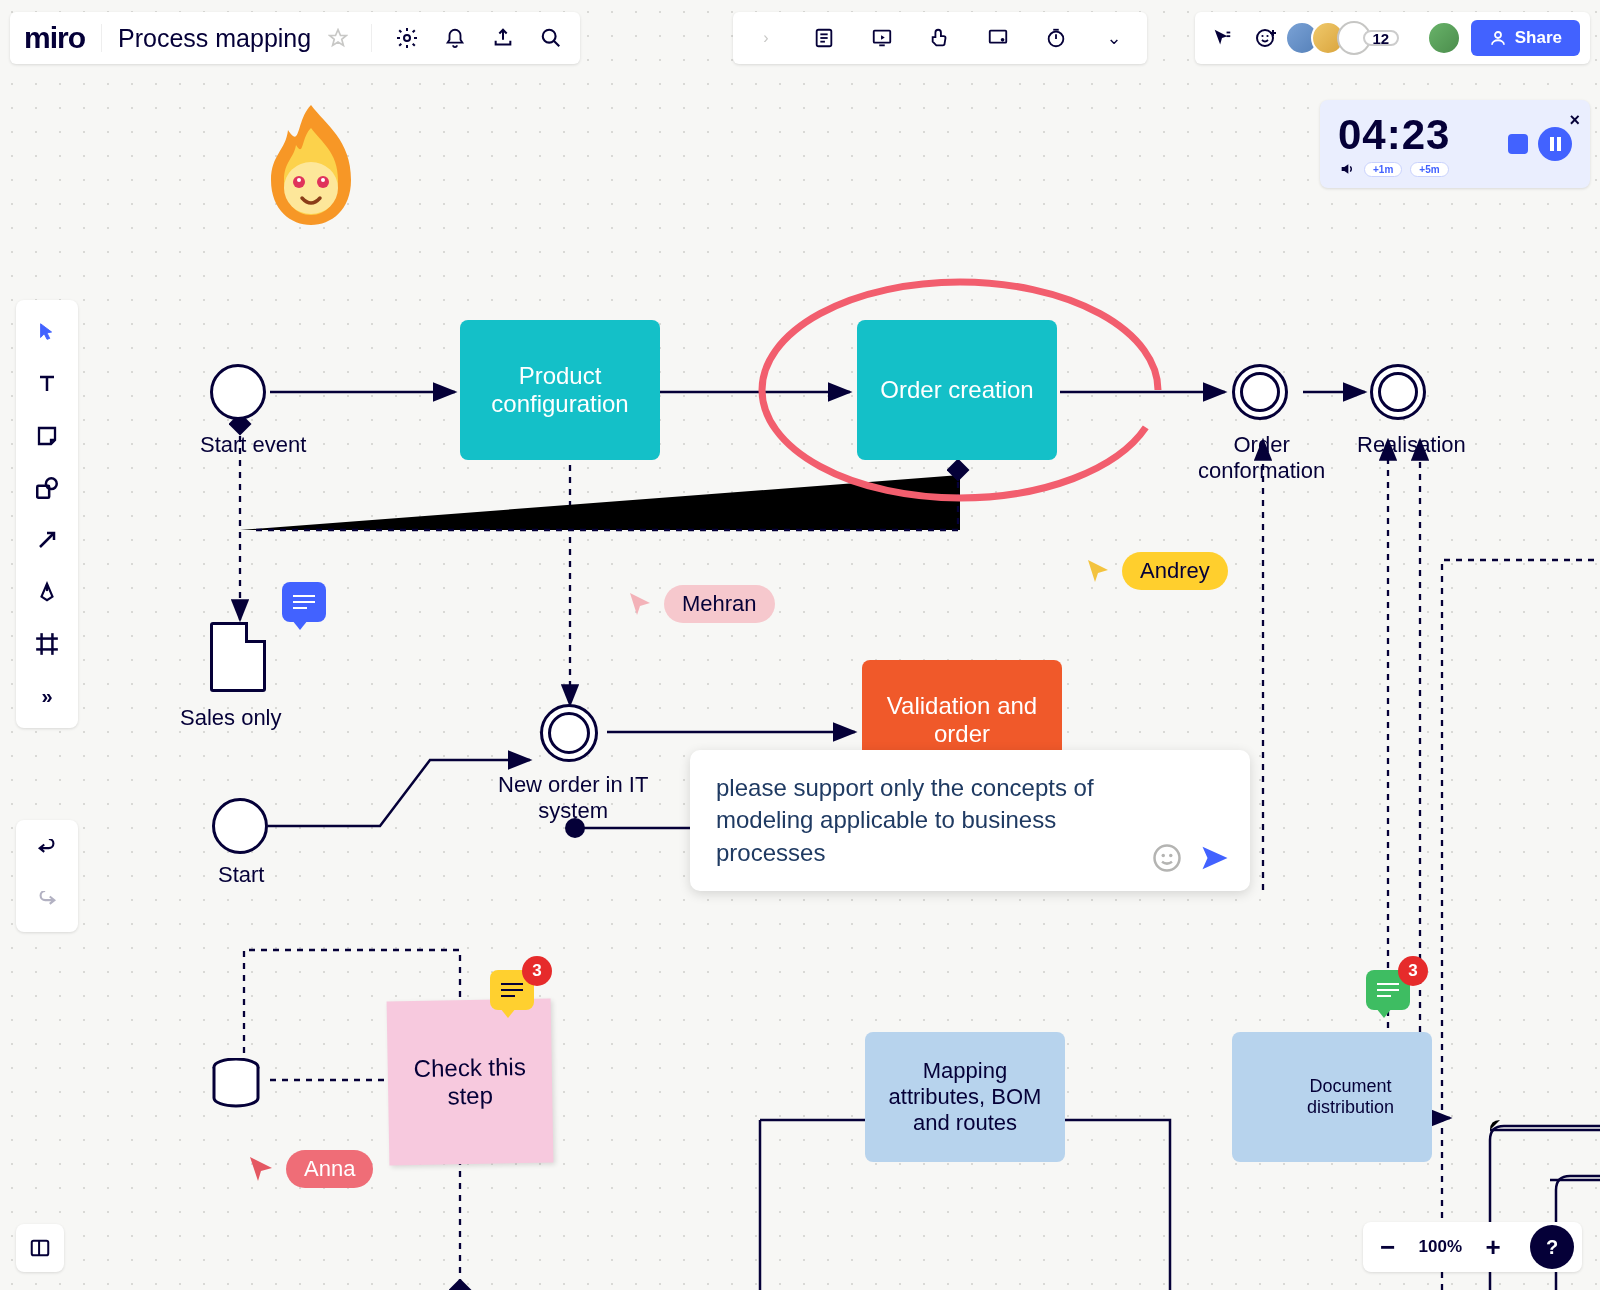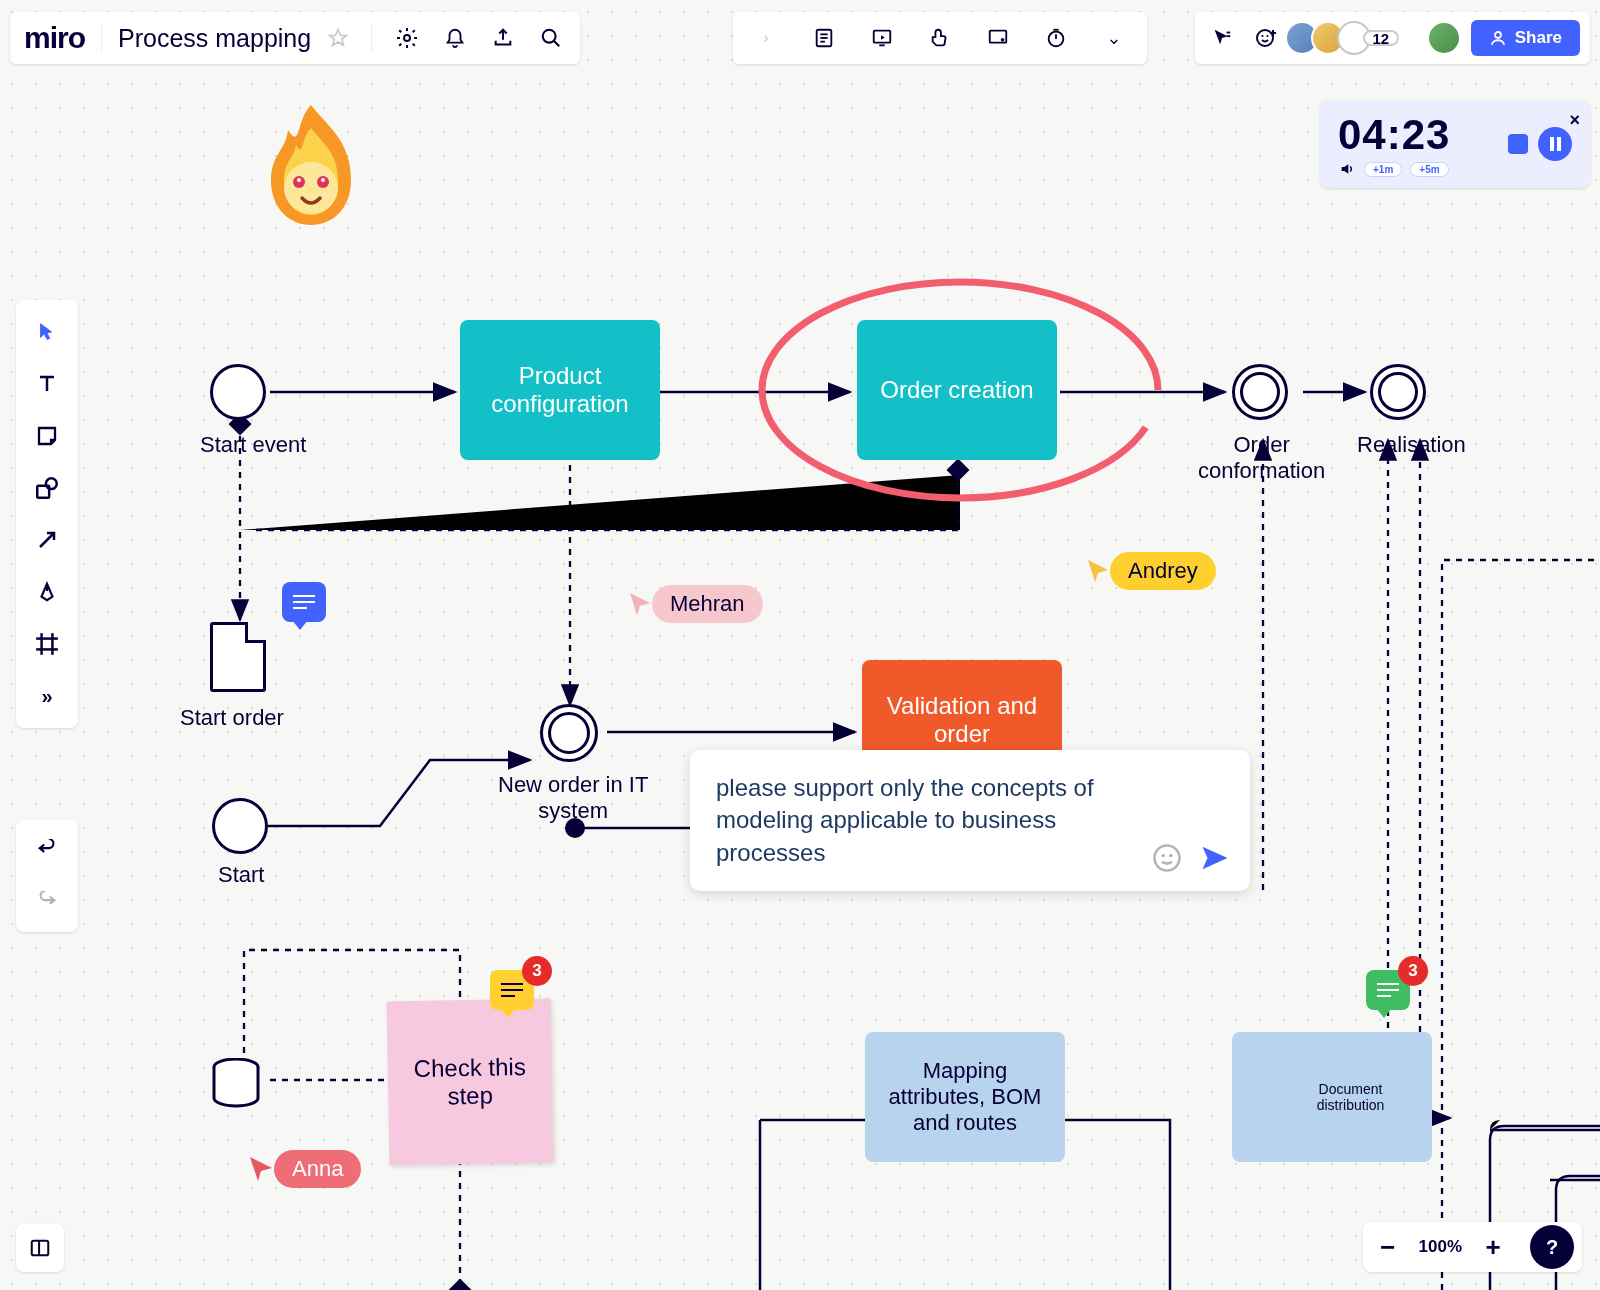--- a/index.html
+++ b/index.html
@@ -81,21 +81,21 @@
   .node-rect { position:absolute; border-radius:8px; display:flex; align-items:center; justify-content:center; text-align:center; font-size:24px; color:#fff; font-weight:400; }
   .teal { background:#14c0c8; }
   .orange { background:#f0592a; }
   .blue { background:#b7d3ed; color:#050038; }
   .label { position:absolute; font-size:22px; color:#050038; text-align:center; }
   .circle-node{ position:absolute; border:3px solid #050038; border-radius:50%; background:#fff;}
   .double-circle{ position:absolute; border-radius:50%; background:#fff; border:3px solid #050038;}
   .double-circle::after{content:""; position:absolute; inset:5px; border:3px solid #050038; border-radius:50%; background:#fff;}
   .sticky{ position:absolute; display:flex; align-items:center; justify-content:center; text-align:center; font-size:24px; color:#050038; box-shadow:2px 2px 5px rgba(0,0,0,.12);}
   .sticky.pink{ background:#f7c9de; }
-  .cursor-label{ position:absolute; display:flex; align-items:center; gap:0;justify-content:flex-end;}
+  .cursor-label{ position:absolute; display:flex; align-items:center; gap:12px;justify-content:flex-end;}
   .cursor-name{ padding:6px 18px; border-radius:22px; font-size:22px; font-weight:500;}
   .comment-box{ position:absolute; background:#fff; border-radius:10px; box-shadow:0 3px 12px rgba(0,0,0,.14); padding:22px 80px 22px 26px; font-size:24px; color:#1f3a62; line-height:1.35; width:560px;}
   .comment-actions{ position:absolute; right:18px; bottom:18px; display:flex; gap:16px; align-items:center;}
   .badge-count{ position:absolute; width:30px; height:30px; border-radius:50%; background:#e62b2b; color:#fff; font-weight:800; font-size:17px; display:flex; align-items:center; justify-content:center;}
   .chat-bubble{ position:absolute; width:44px; height:40px; border-radius:8px; display:flex; align-items:center; justify-content:center;}
   .chat-bubble::after{content:""; position:absolute; bottom:-8px; left:10px; width:0;height:0; border-left:8px solid transparent; border-right:8px solid transparent;}
   .chat-bubble.blue-b{ background:#4262ff;} .chat-bubble.blue-b::after{border-top:10px solid #4262ff;}
   .chat-bubble.yellow-b{ background:#ffd02f;} .chat-bubble.yellow-b::after{border-top:10px solid #ffd02f;}
   .chat-bubble.green-b{ background:#3ebd62;} .chat-bubble.green-b::after{border-top:10px solid #3ebd62;}
   .chat-lines{ width:22px; height:2.5px; background:#fff; position:relative;}
@@ -185,21 +185,21 @@
 <div class="node-rect teal" style="top:320px; left:857px; width:200px; height:140px;">Order creation</div>
 
 <div class="double-circle" style="top:364px; left:1232px; width:56px; height:56px;"></div>
 <div class="label" style="top:432px; left:1198px; white-space:pre-line;">Order
 conformation</div>
 
 <div class="double-circle" style="top:364px; left:1370px; width:56px; height:56px;"></div>
 <div class="label" style="top:432px; left:1330px;margin-left:27px;">Realisation</div>
 
 <div class="doc-icon" style="top:622px; left:210px;"></div>
-<div class="label" style="top:705px; left:180px;">Start order</div>
+<div class="label" style="top:705px; left:180px;">Sales only</div>
 <div class="chat-bubble blue-b" style="top:582px; left:282px;">
       <div class="chat-lines"></div>
     </div>
 
 <div class="double-circle" style="top:704px; left:540px; width:58px; height:58px;"></div>
 <div class="label" style="top:772px; left:498px; white-space:pre-line;">New order in IT
 system</div>
 
 <div class="circle-node" style="top:798px; left:212px; width:56px; height:56px;"></div>
 <div class="label" style="top:862px; left:218px;">Start</div>
@@ -252,21 +252,21 @@
   <svg width="52" height="50" viewBox="0 0 52 50">
         <ellipse cx="26" cy="9" rx="22" ry="8" fill="#fff" stroke="#050038" stroke-width="3"></ellipse>
         <path d="M4 9 L4 40 A22 8 0 0 0 48 40 L48 9" fill="#fff" stroke="#050038" stroke-width="3"></path>
       </svg>
 </div>
 
 <div class="node-rect blue" style="top:1032px; left:865px; width:200px; height:130px; white-space:pre-line; font-size:22px;">Mapping
 attributes, BOM
 and routes</div>
 
-<div class="node-rect blue" style="top:1032px; left:1232px; width:200px; height:130px; white-space:pre-line; font-size:14px;padding-left:37px;">Document
+<div class="node-rect blue" style="top:1032px; left:1232px; width:200px; height:130px; white-space:pre-line; font-size:18px;padding-left:37px;">Document
 distribution</div>
 <div class="chat-bubble green-b" style="top:970px; left:1366px;">
       <div class="chat-lines"></div>
     </div>
 <div class="badge-count" style="top:956px; left:1398px;">3</div>
 
 </div>
 
 <div class="topbar-left">
   <span class="logo">miro</span>

